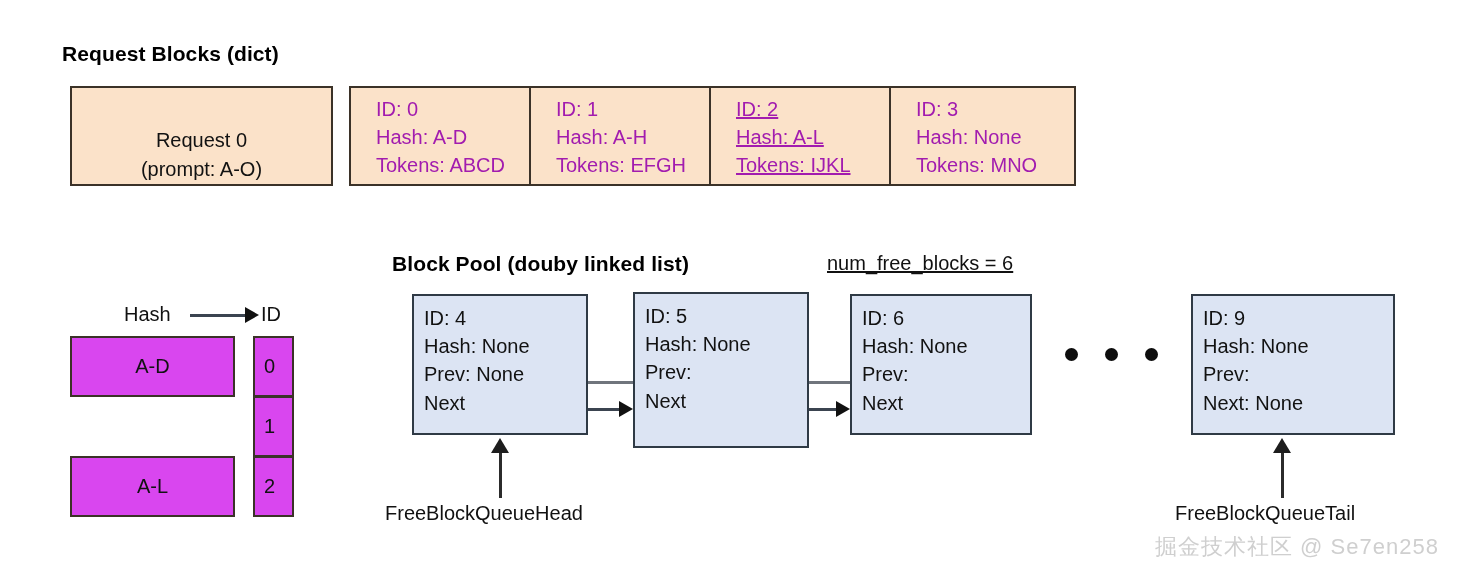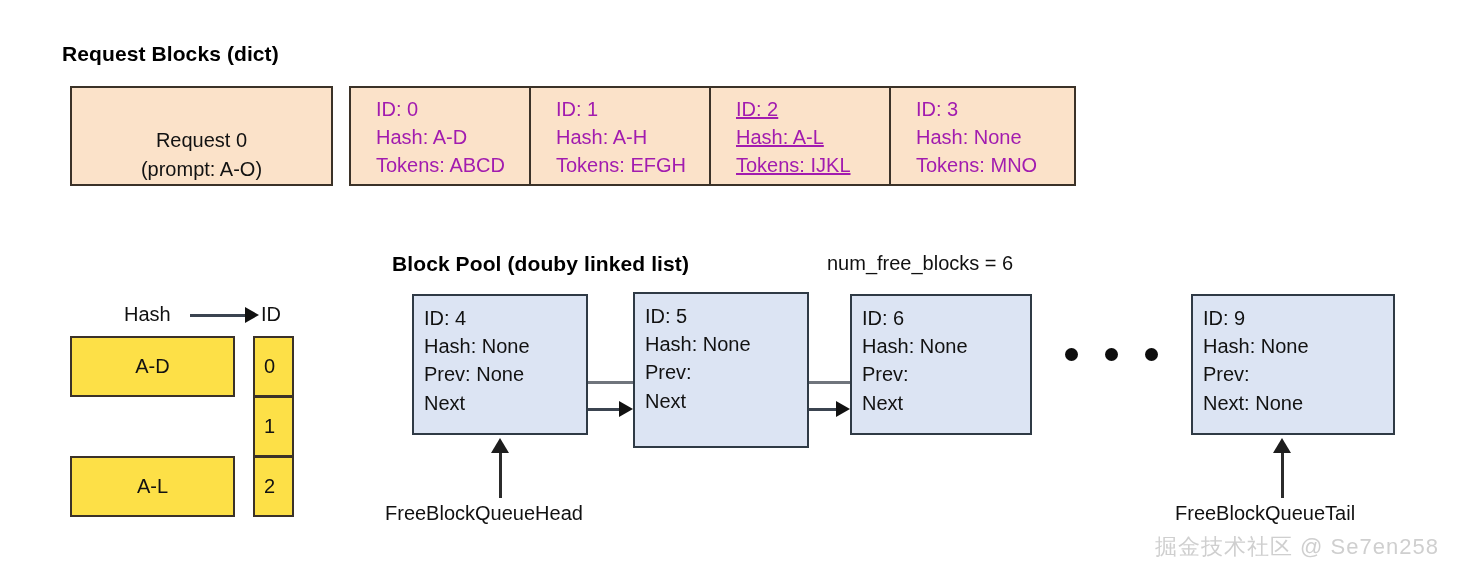--- a/index.html
+++ b/index.html
@@ -53,21 +53,21 @@
     padding: 7px 0 0 25px;
     font-size: 20px;
     line-height: 1.40;
     color: #a21caf;
     box-sizing: border-box;
   }
   .req-cell div { white-space: nowrap; }
 
   
   .yellow-box {
-    background: #fde047;
+    background: #d946ef;
     border: 2.5px solid #3b3228;
     box-sizing: border-box;
     display: flex;
     align-items: center;
     justify-content: center;
     font-size: 20px;
     color: #121212;
   }
   .yellow-id {
     justify-content: flex-start;
@@ -179,21 +179,21 @@
   </div>
   <div class="abs yellow-box yellow-id" style="left:253px; top:396px; width:41px; height:61px;">
     <span>1</span>
   </div>
   <div class="abs yellow-box yellow-id" style="left:253px; top:456px; width:41px; height:61px;">
     <span>2</span>
   </div>
 
   <div class="abs section-title" style="left:392px; top:252px;">Block Pool (douby linked list)</div>
 
-  <div class="abs plain-label" style="left:827px; top:252px;">num_free_blocks = 6</div>
+  <div class="abs plain-label" style="left:827px; top:252px;text-decoration:underline;">num_free_blocks = 6</div>
 
   <div class="abs line-h" style="left:470px; top:408px; width:155px;"></div>
   <div class="abs arrow-right" style="left:619px; top:401px;"></div>
 
   <div class="abs line-h-gray" style="left:565px; top:381px; width:120px;"></div>
   <div class="abs arrow-left" style="left:552px; top:374px;"></div>
 
   <div class="abs line-h" style="left:690px; top:408px; width:152px;"></div>
   <div class="abs arrow-right" style="left:836px; top:401px;"></div>
 

